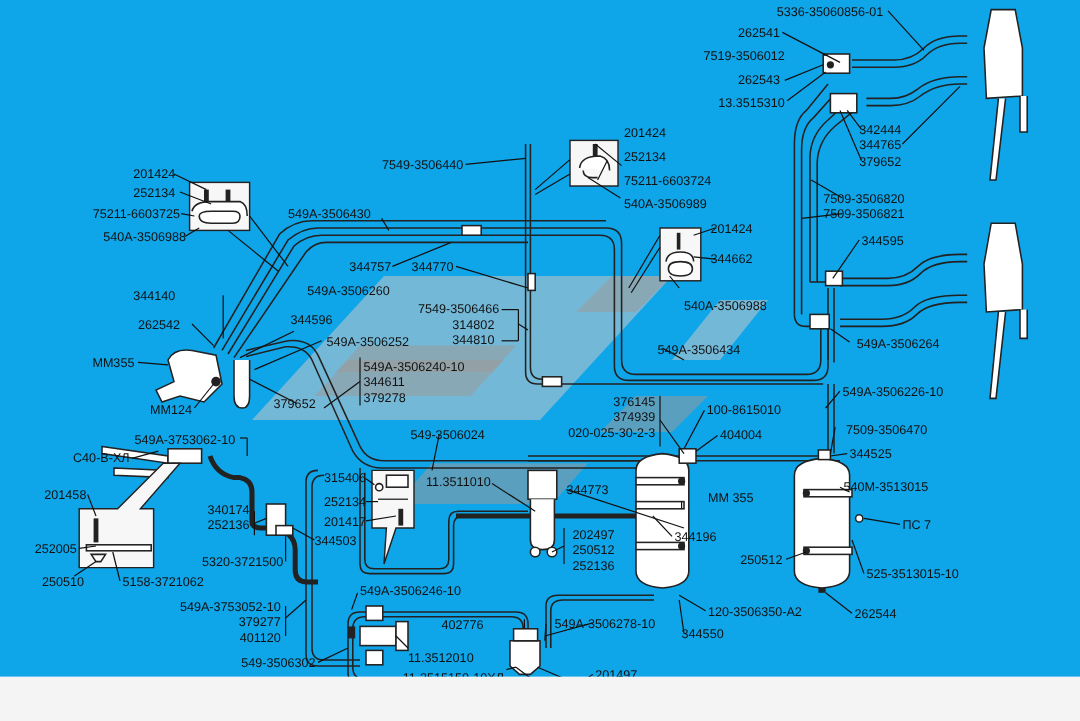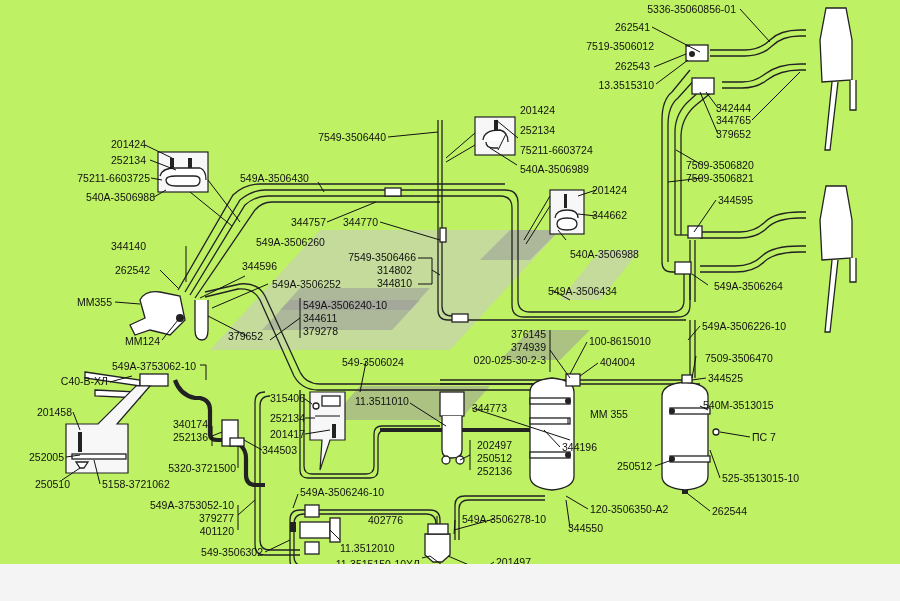--- a/index.html
+++ b/index.html
@@ -1,16 +1,16 @@
 <!DOCTYPE html>
 <html><head>
 <meta charset="utf-8">
 <style>
   html, body { margin: 0; padding: 0; background: #f4f4f4; }
-  #canvas { position: relative; width: 900px; height: 564px; overflow: hidden; background: #bef264; }
+  #canvas { position: relative; width: 900px; height: 564px; overflow: hidden; background: #0ea5e9; }
   #canvas svg { position: absolute; left: 0; top: 0; }
   .lbl { font-family: "Liberation Sans", sans-serif; font-size: 10.5px; fill: #111; }
   .pipe { fill: none; stroke: #222; stroke-width: 1.3; }
   .pipe-b { fill: none; stroke: #222; stroke-width: 4.2; }
   .lead { fill: none; stroke: #111; stroke-width: 1; }
   .part { fill: #fff; stroke: #222; stroke-width: 1.3; }
   .dark { fill: #222; }
   .box { fill: #f7f7f7; stroke: #222; stroke-width: 1.2; }
   .wm { fill: #9a9a9a; opacity: 0.55; }
   .wm2 { fill: #c8c8c8; opacity: 0.55; }

